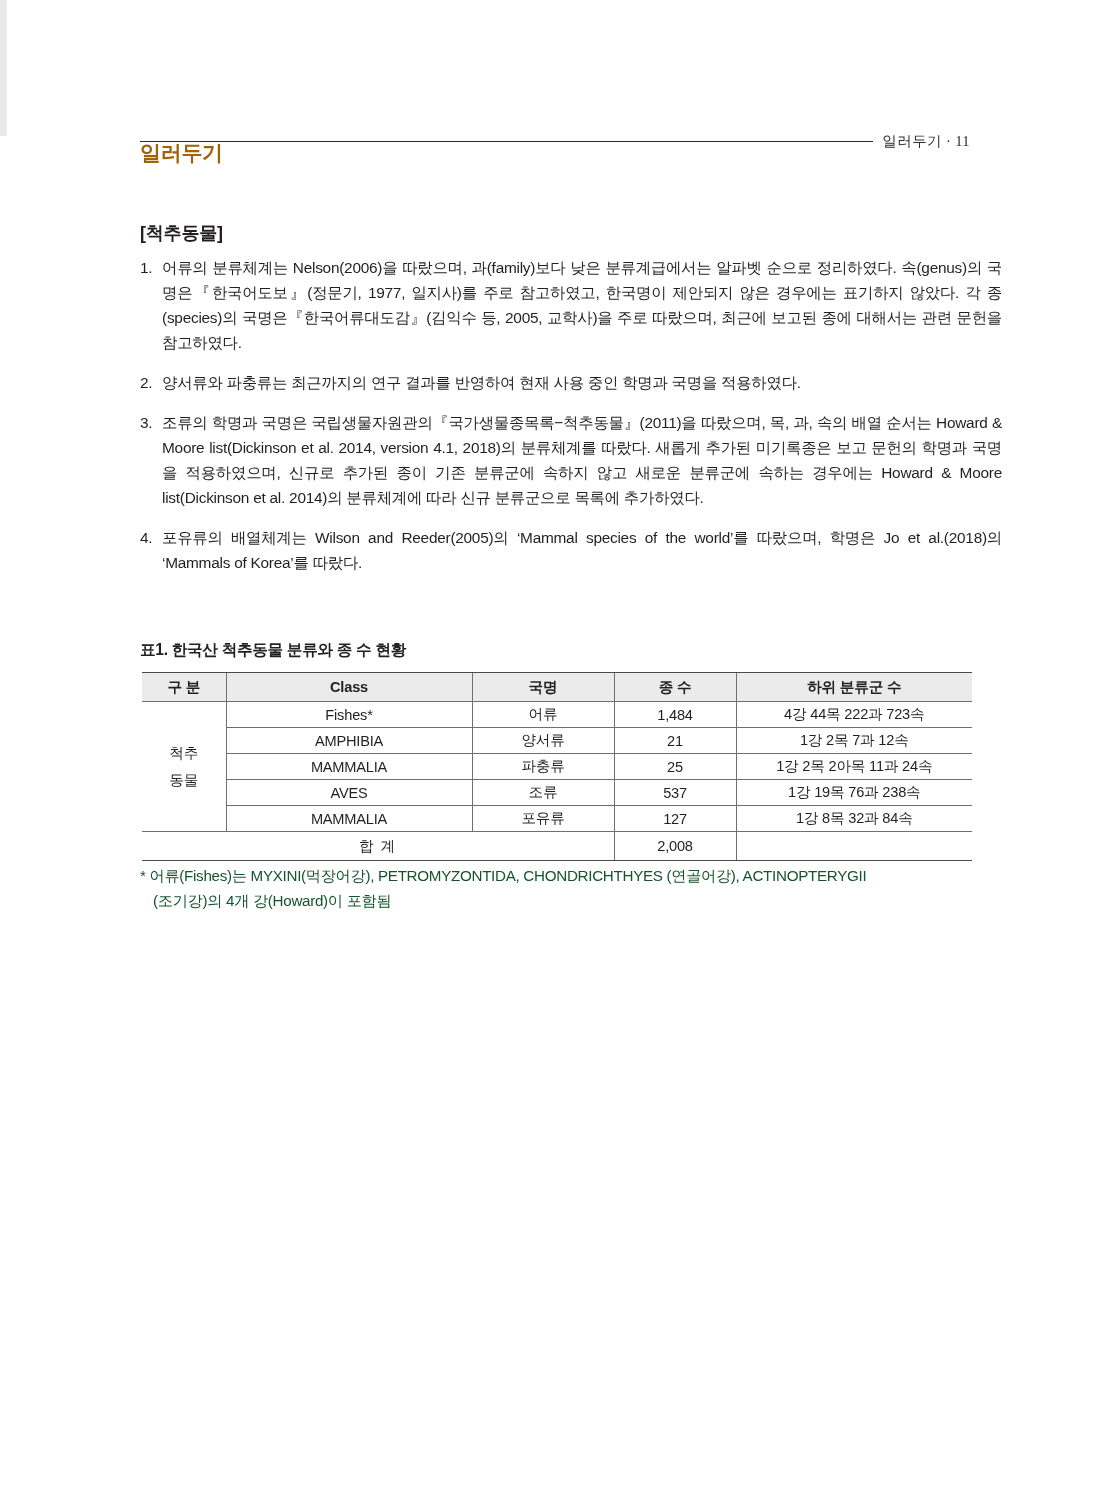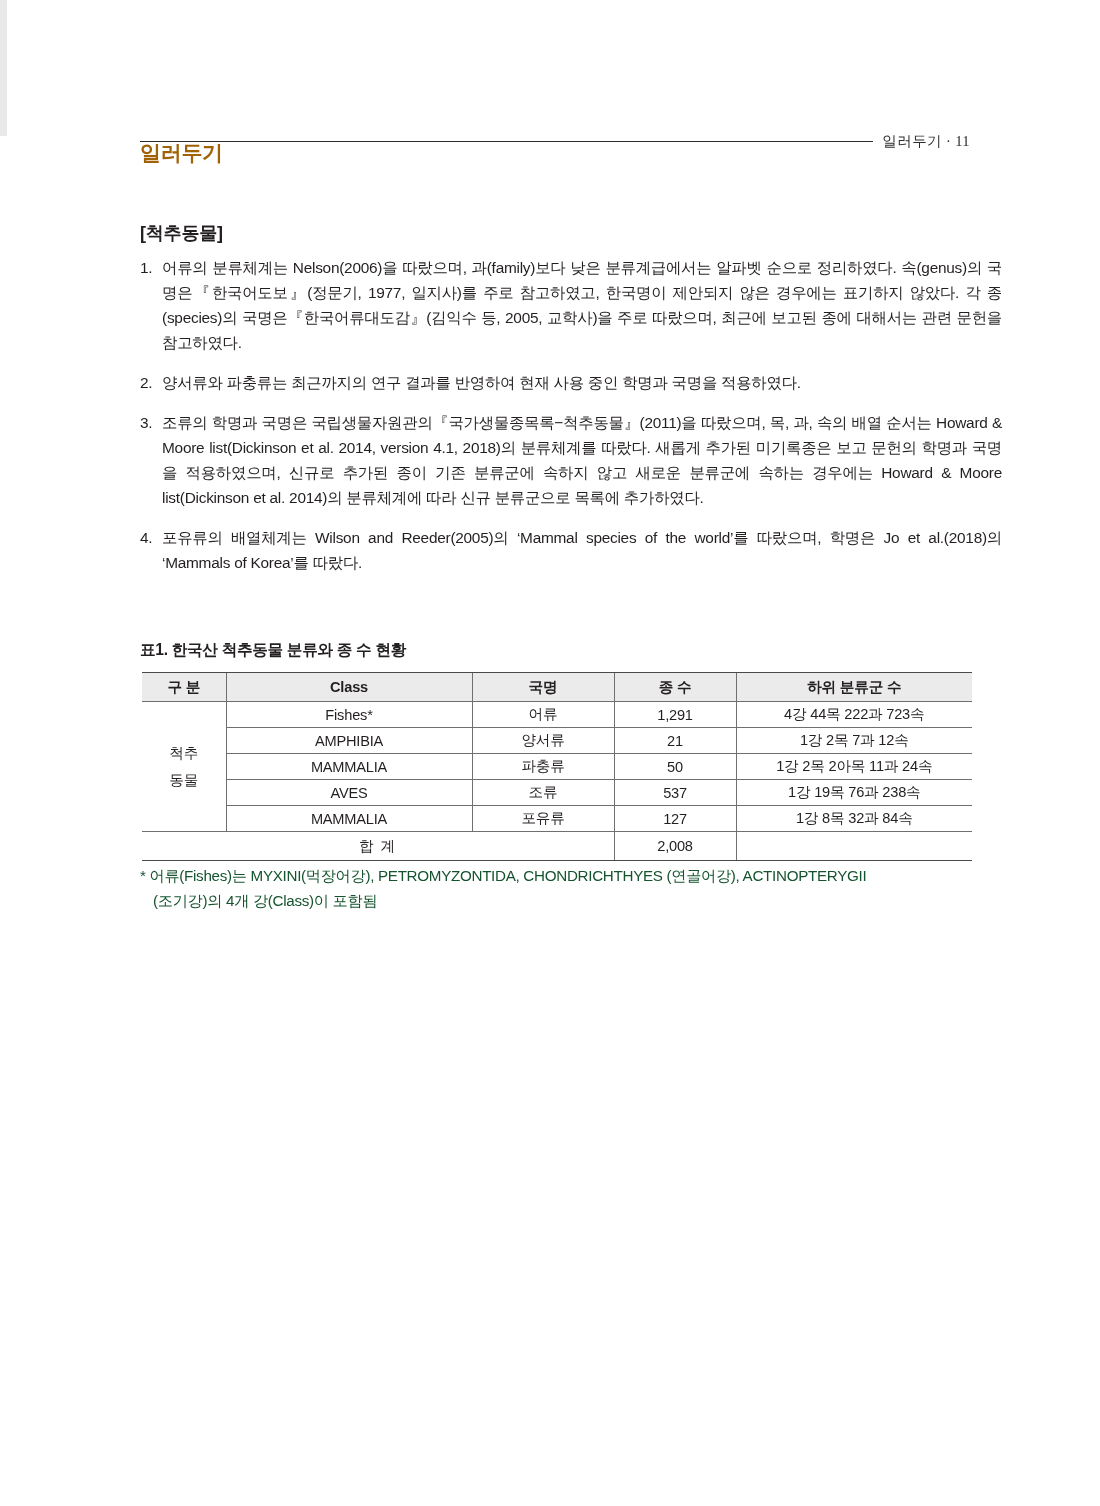--- a/index.html
+++ b/index.html
@@ -245,33 +245,33 @@
         </tr>
       </thead>
       <tbody>
         <tr>
           <td class="gubun-cell" rowspan="5">
             <span>척추</span><br>
             <span>동물</span>
           </td>
           <td>Fishes*</td>
           <td class="v-div">어류</td>
-          <td class="v-div">1,291</td>
+          <td class="v-div">1,484</td>
           <td class="v-div sub-cell">4강 44목 222과 723속</td>
         </tr>
         <tr>
           <td>AMPHIBIA</td>
           <td class="v-div">양서류</td>
           <td class="v-div">21</td>
           <td class="v-div sub-cell">1강 2목 7과 12속</td>
         </tr>
         <tr>
           <td>MAMMALIA</td>
           <td class="v-div">파충류</td>
-          <td class="v-div">50</td>
+          <td class="v-div">25</td>
           <td class="v-div sub-cell">1강 2목 2아목 11과 24속</td>
         </tr>
         <tr>
           <td>AVES</td>
           <td class="v-div">조류</td>
           <td class="v-div">537</td>
           <td class="v-div sub-cell">1강 19목 76과 238속</td>
         </tr>
         <tr class="last-body-row">
           <td>MAMMALIA</td>
@@ -283,16 +283,16 @@
           <td class="total-label" colspan="3">합 계</td>
           <td class="v-div">2,008</td>
           <td class="v-div sub-cell"></td>
         </tr>
       </tbody>
     </table>
   </div>
 
   <div class="footnote">
     <div class="fn-line1">* 어류(Fishes)는 MYXINI(먹장어강), PETROMYZONTIDA, CHONDRICHTHYES (연골어강), ACTINOPTERYGII</div>
-    <div class="fn-line2">(조기강)의 4개 강(Class)이 포함됨</div>
+    <div class="fn-line2">(조기강)의 4개 강(Howard)이 포함됨</div>
   </div>
 
 </div>
 
 </body></html>

